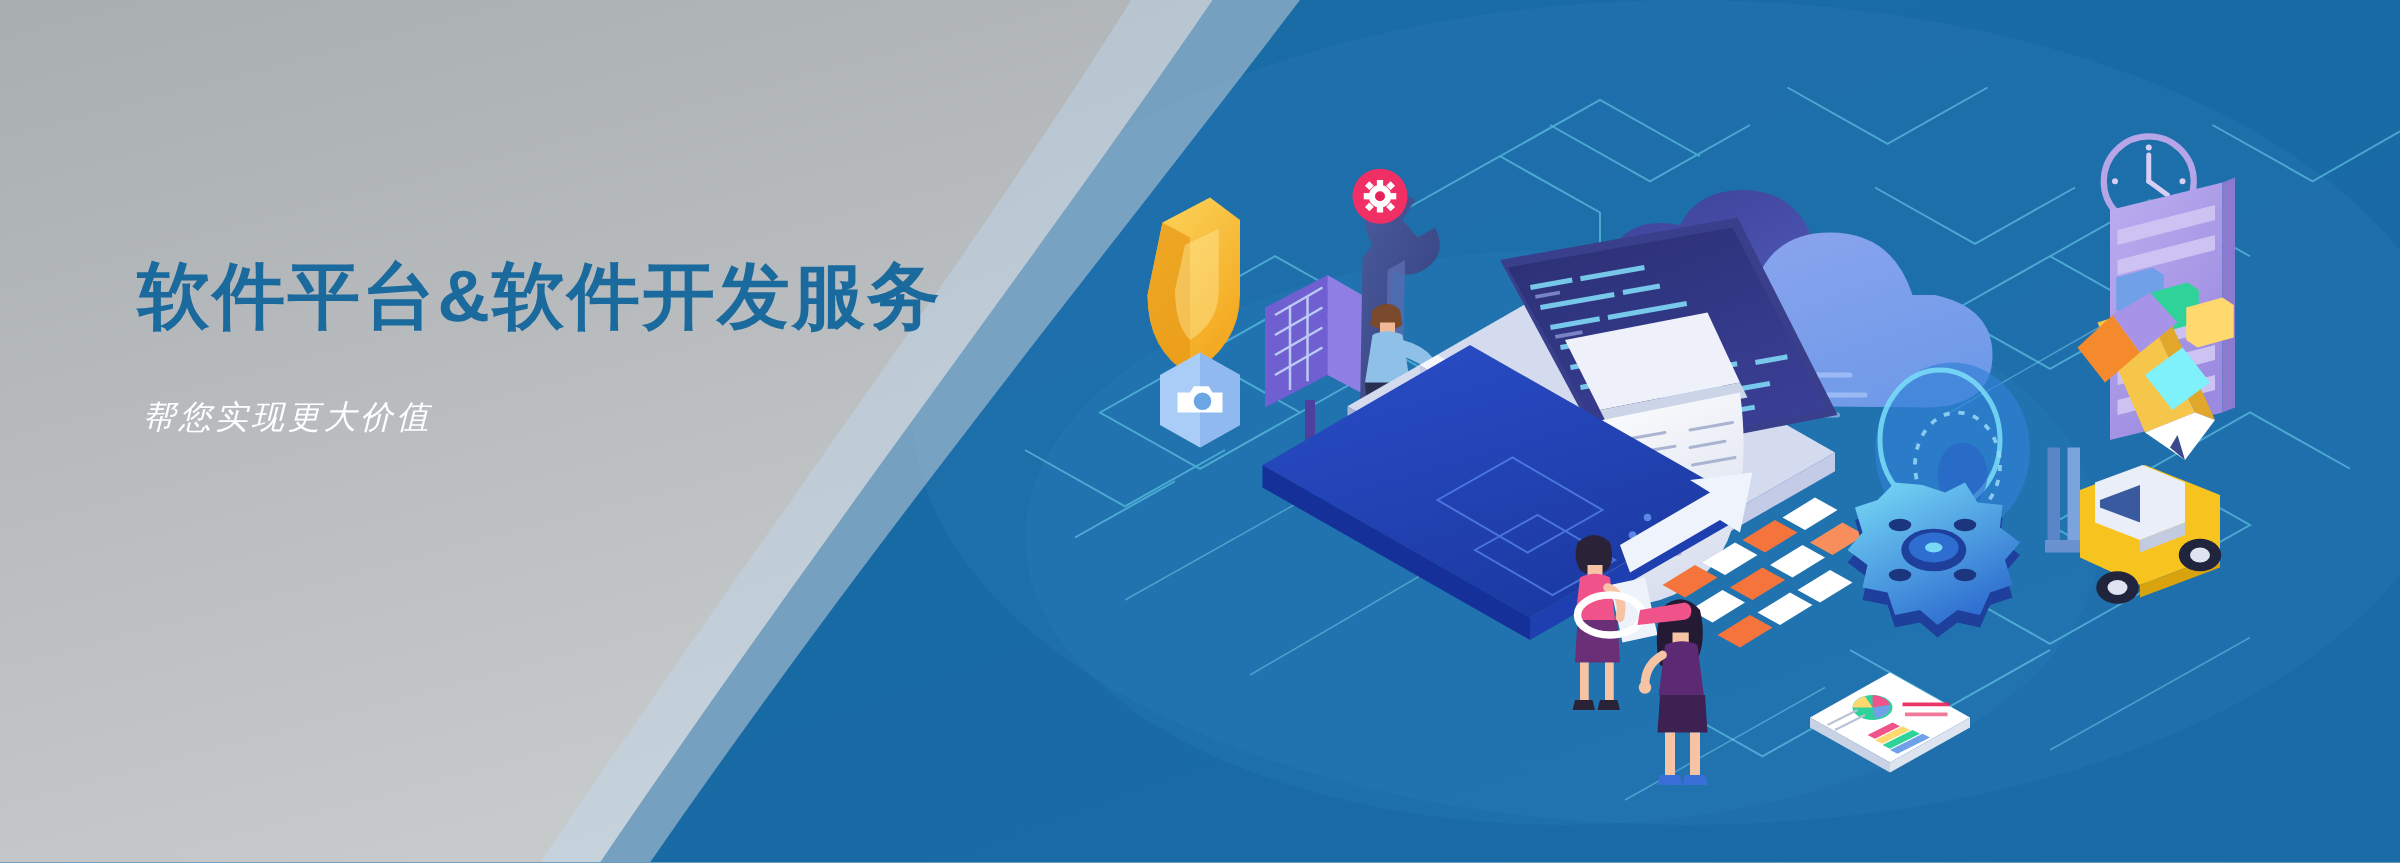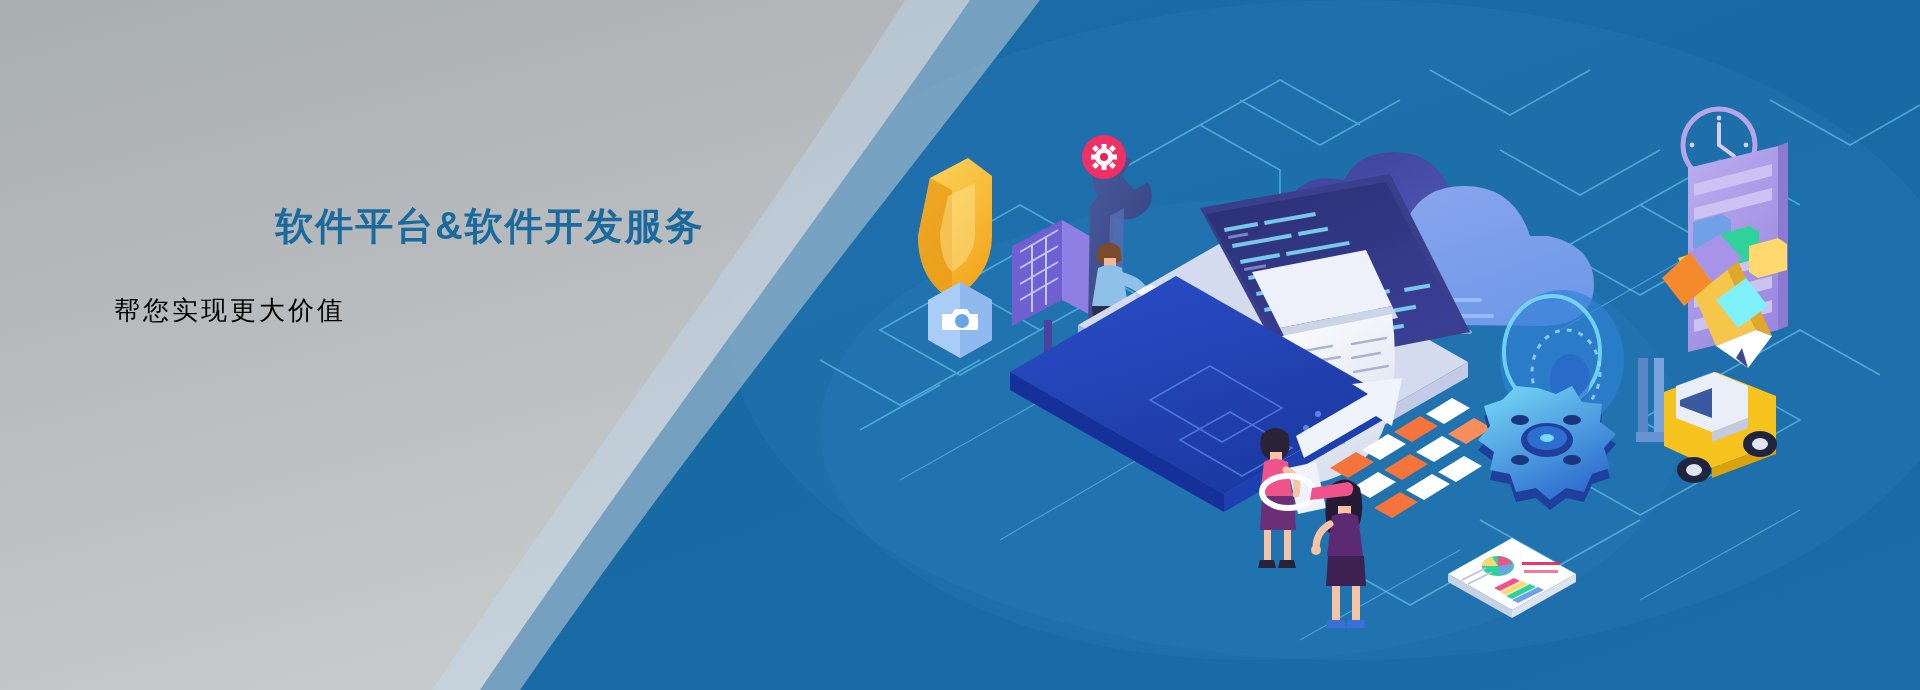--- a/index.html
+++ b/index.html
@@ -1,20 +1,20 @@
 <!DOCTYPE html>
 <html><head>
 <meta charset="utf-8">
 <style>
   html,body{margin:0;padding:0;}
   body{width:1920px;height:690px;overflow:hidden;font-family:"Liberation Sans","DejaVu Sans",sans-serif;}
   #banner{position:relative;width:1920px;height:690px;overflow:hidden;background:#1a6ba8;}
   .layer{position:absolute;inset:0;}
   .txtwrap{position:absolute;left:110px;top:205px;width:760px;z-index:40;}
-  .headline{font-size:38px;font-weight:700;letter-spacing:2px;line-height:1.15;margin:0;white-space:nowrap;text-align:center;}
+  .headline{font-size:58px;font-weight:700;letter-spacing:2px;line-height:1.15;margin:0;white-space:nowrap;}
   .subline{font-size:26px;font-weight:400;letter-spacing:3px;margin:44px 0 0 4px;}
 </style>
 </head>
 <body>
 
 <div id="banner">
 
   <svg class="layer" viewBox="0 0 1920 690" preserveAspectRatio="none" xmlns="http://www.w3.org/2000/svg">
     <defs>
       <linearGradient id="gBlue" x1="0" y1="0" x2="1" y2="1">
@@ -475,16 +475,16 @@
 
     <path d="M0 0 L1040 0 C880 210, 700 430, 520 690 L0 690 Z" fill="#c3ccd5" opacity="0.55"></path>
 
     <path d="M0 0 L970 0 C830 205, 660 425, 480 690 L0 690 Z" fill="url(#gSwoosh2)" opacity="0.85"></path>
 
     <path d="M0 0 L905 0 C780 200, 615 420, 432 690 L0 690 Z" fill="url(#gGray)"></path>
   </svg>
 
   <div class="txtwrap">
     <div class="headline" style="color:#1a6a9e;">软件平台&amp;软件开发服务</div>
-    <div class="subline" style="color:#000000;">帮您实现更大价值</div>
+    <div class="subline" style="color:#ffffff;font-style:italic;">帮您实现更大价值</div>
   </div>
 
 </div>
 
 </body></html>

